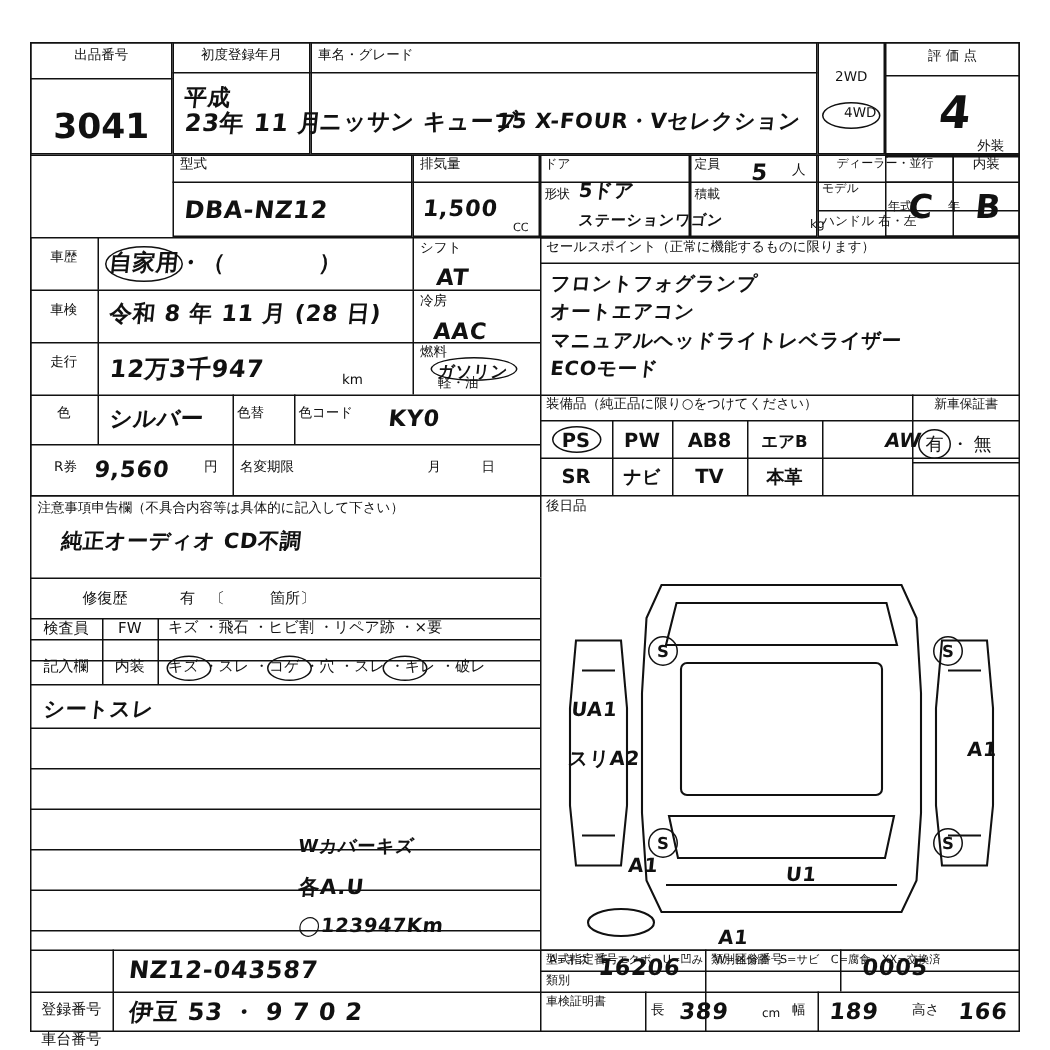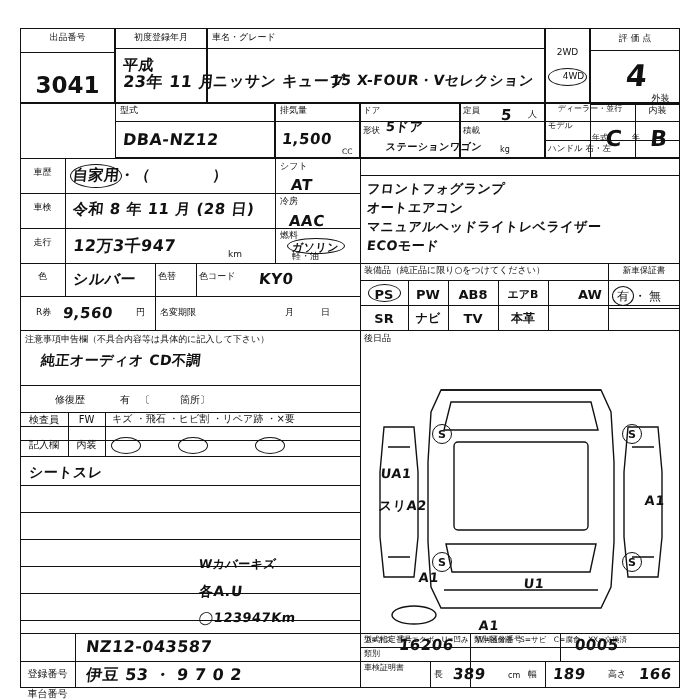--- a/index.html
+++ b/index.html
@@ -105,21 +105,21 @@
   <div class="bx tiny" style="left:363px;top:126px;font-size:8.5px;">形状</div>
   <div class="bx hw" style="left:385px;top:118px;font-size:13px;">5ドア</div>
   <div class="bx hw" style="left:385px;top:140px;font-size:10px;">ステーションワゴン</div>
 
   <div class="bx bd" style="left:460px;top:103px;width:85px;height:55px;"></div>
   <div class="bx tiny" style="left:463px;top:106px;font-size:8.5px;">定員</div>
   <div class="bx hline" style="left:460px;top:121px;width:85px;"></div>
   <div class="bx tiny" style="left:463px;top:126px;font-size:8.5px;">積載</div>
   <div class="bx hw" style="left:500px;top:106px;font-size:15px;">5</div>
   <div class="bx tiny" style="left:528px;top:110px;font-size:9px;">人</div>
-  <div class="bx tiny" style="left:500px;top:146px;font-size:8px;">kg</div>
+  <div class="bx tiny" style="left:540px;top:146px;font-size:8px;">kg</div>
 
   <div class="bx bd" style="left:545px;top:103px;width:135px;height:55px;"></div>
   <div class="bx tiny ctr" style="left:545px;top:105px;width:90px;font-size:8px;">ディーラー・並行</div>
   <div class="bx hline" style="left:545px;top:121px;width:90px;"></div>
   <div class="bx tiny" style="left:548px;top:122px;font-size:8px;">モデル</div>
   <div class="bx tiny" style="left:548px;top:134px;font-size:8px;margin-left:44px;">年式　　　年</div>
   <div class="bx hline" style="left:545px;top:140px;width:135px;"></div>
   <div class="bx tiny" style="left:548px;top:144px;font-size:8.5px;">ハンドル 右・左</div>
   <div class="bx vline" style="left:635px;top:103px;height:37px;"></div>
 
@@ -181,20 +181,21 @@
 
   <div class="bx hline" style="left:20px;top:330px;width:340px;"></div>
   <div class="bx lbl" style="left:36px;top:308px;">R券</div>
   <div class="bx hw" style="left:62px;top:304px;font-size:15px;">9,560</div>
   <div class="bx lbl" style="left:136px;top:308px;">円</div>
   <div class="bx vline" style="left:155px;top:296px;height:34px;"></div>
   <div class="bx lbl" style="left:160px;top:308px;">名変期限</div>
   <div class="bx lbl" style="left:258px;top:308px;">　　　月　　　日</div>
 
   <div class="bx hline" style="left:360px;top:158px;width:320px;"></div>
+  <div class="bx lbl" style="left:364px;top:161px;font-size:9px;">セールスポイント（正常に機能するものに限ります）</div>
   <div class="bx hline" style="left:360px;top:175px;width:320px;"></div>
   <div class="bx hw" style="left:366px;top:180px;font-size:13px;">フロントフォグランプ</div>
   <div class="bx hw" style="left:366px;top:199px;font-size:13px;">オートエアコン</div>
   <div class="bx hw" style="left:366px;top:218px;font-size:13px;">マニュアルヘッドライトレベライザー</div>
   <div class="bx hw" style="left:366px;top:237px;font-size:13px;">ECOモード</div>
 
   <div class="bx hline" style="left:360px;top:263px;width:320px;"></div>
   <div class="bx lbl" style="left:364px;top:266px;font-size:9px;">装備品（純正品に限り○をつけてください）</div>
   <div class="bx vline" style="left:608px;top:263px;height:67px;"></div>
   <div class="bx tiny ctr" style="left:608px;top:266px;width:72px;font-size:8.5px;">新車保証書</div>
@@ -203,21 +204,21 @@
   <div class="bx vline" style="left:408px;top:280px;height:50px;"></div>
   <div class="bx vline" style="left:448px;top:280px;height:50px;"></div>
   <div class="bx vline" style="left:498px;top:280px;height:50px;"></div>
   <div class="bx vline" style="left:548px;top:280px;height:50px;"></div>
   <div class="bx hline" style="left:360px;top:305px;width:320px;"></div>
   <div class="bx lbl ctr" style="left:360px;top:288px;width:48px;font-size:13px;font-weight:bold;">PS</div>
   <div class="ellipse-mark" style="left:368px;top:284px;width:33px;height:18px;"></div>
   <div class="bx lbl ctr" style="left:408px;top:288px;width:40px;font-size:13px;font-weight:bold;">PW</div>
   <div class="bx lbl ctr" style="left:448px;top:288px;width:50px;font-size:13px;font-weight:bold;">AB8</div>
   <div class="bx lbl ctr" style="left:498px;top:289px;width:50px;font-size:11px;font-weight:bold;">エアB</div>
-  <div class="bx lbl ctr" style="left:560px;top:288px;width:60px;font-size:13px;font-weight:bold;">AW</div>
+  <div class="bx lbl ctr" style="left:572px;top:288px;width:60px;font-size:13px;font-weight:bold;font-style:italic;">AW</div>
 
   <div class="bx lbl ctr" style="left:360px;top:312px;width:48px;font-size:13px;font-weight:bold;">SR</div>
   <div class="bx lbl ctr" style="left:408px;top:312px;width:40px;font-size:12px;font-weight:bold;">ナビ</div>
   <div class="bx lbl ctr" style="left:448px;top:312px;width:50px;font-size:13px;font-weight:bold;">TV</div>
   <div class="bx lbl ctr" style="left:498px;top:312px;width:50px;font-size:12px;font-weight:bold;">本革</div>
 
   <div class="bx lbl ctr" style="left:612px;top:290px;width:22px;font-size:12px;">有</div>
   <div class="ellipse-mark" style="left:612px;top:286px;width:22px;height:20px;"></div>
   <div class="bx lbl ctr" style="left:634px;top:290px;width:10px;font-size:12px;">・</div>
   <div class="bx lbl ctr" style="left:644px;top:290px;width:22px;font-size:12px;">無</div>
@@ -247,20 +248,29 @@
   <div class="bx lbl ctr" style="left:68px;top:415px;width:37px;font-size:10px;">FW</div>
   <div class="bx lbl ctr" style="left:68px;top:440px;width:37px;font-size:10px;">内装</div>
 
   <div class="bx lbl" style="left:112px;top:414px;font-size:10px;">
     <span>キズ</span>
     ・<span>飛石</span>
     ・<span>ヒビ割</span>
     ・<span>リペア跡</span>
     ・×要
   </div>
+  <div class="bx lbl" style="left:112px;top:440px;font-size:10px;">
+    <span>キズ</span>
+    ・<span>スレ</span>
+    ・<span>コゲ</span>
+    ・<span>穴</span>
+    ・<span>スレ</span>
+    ・<span>キレ</span>
+    ・<span>破レ</span>
+  </div>
 
   <div class="ellipse-mark" style="left:111px;top:437px;width:30px;height:17px;"></div>
   <div class="ellipse-mark" style="left:178px;top:437px;width:30px;height:17px;"></div>
   <div class="ellipse-mark" style="left:255px;top:437px;width:30px;height:17px;"></div>
 
   <div class="bx hline" style="left:20px;top:485px;width:340px;"></div>
   <div class="bx hline" style="left:20px;top:512px;width:340px;"></div>
   <div class="bx hline" style="left:20px;top:539px;width:340px;"></div>
   <div class="bx hline" style="left:20px;top:566px;width:340px;"></div>
   <div class="bx hline" style="left:20px;top:593px;width:340px;"></div>

